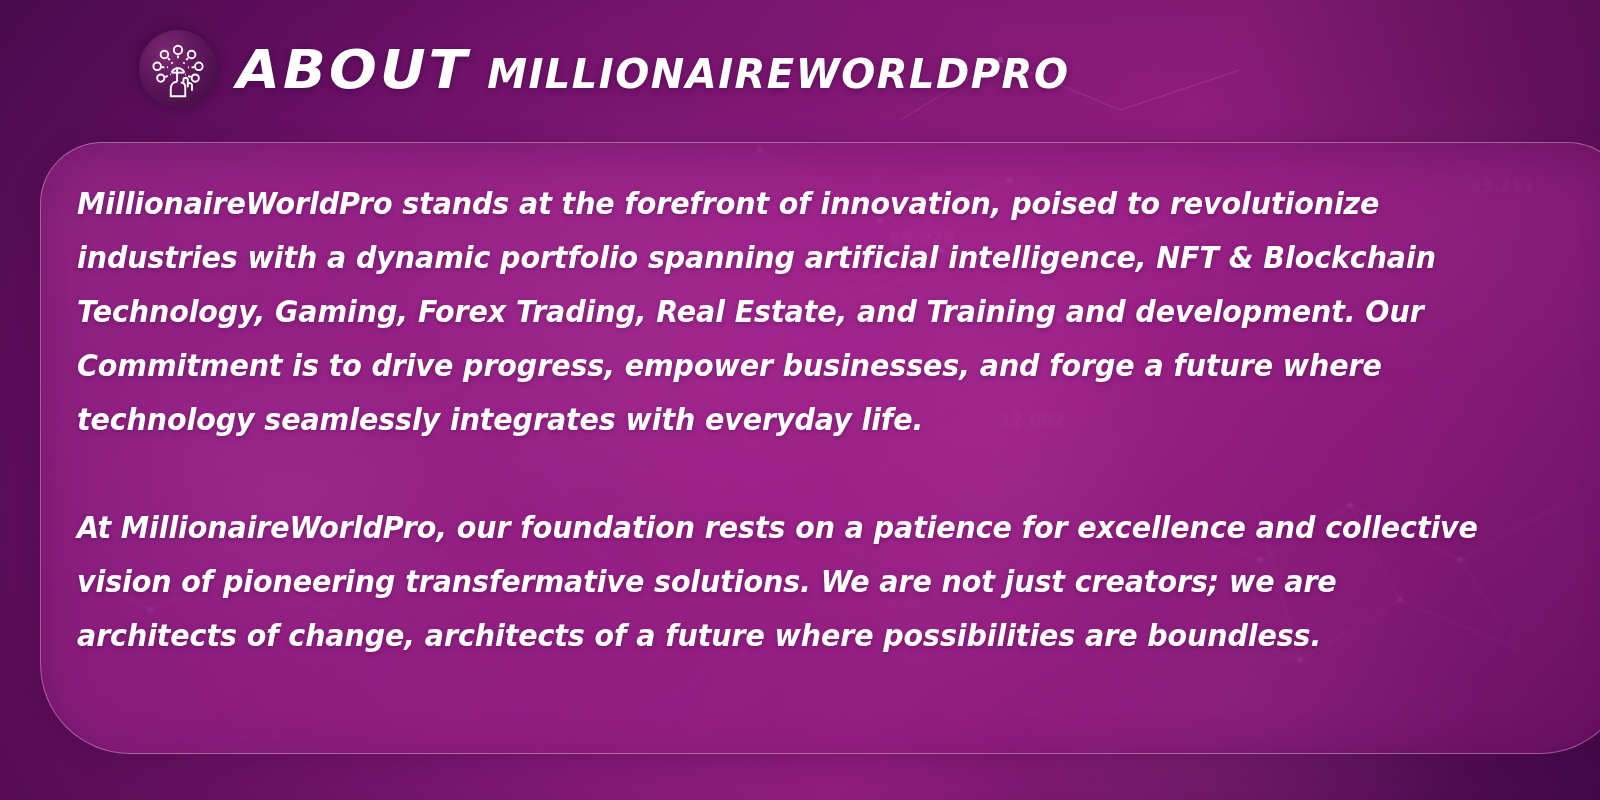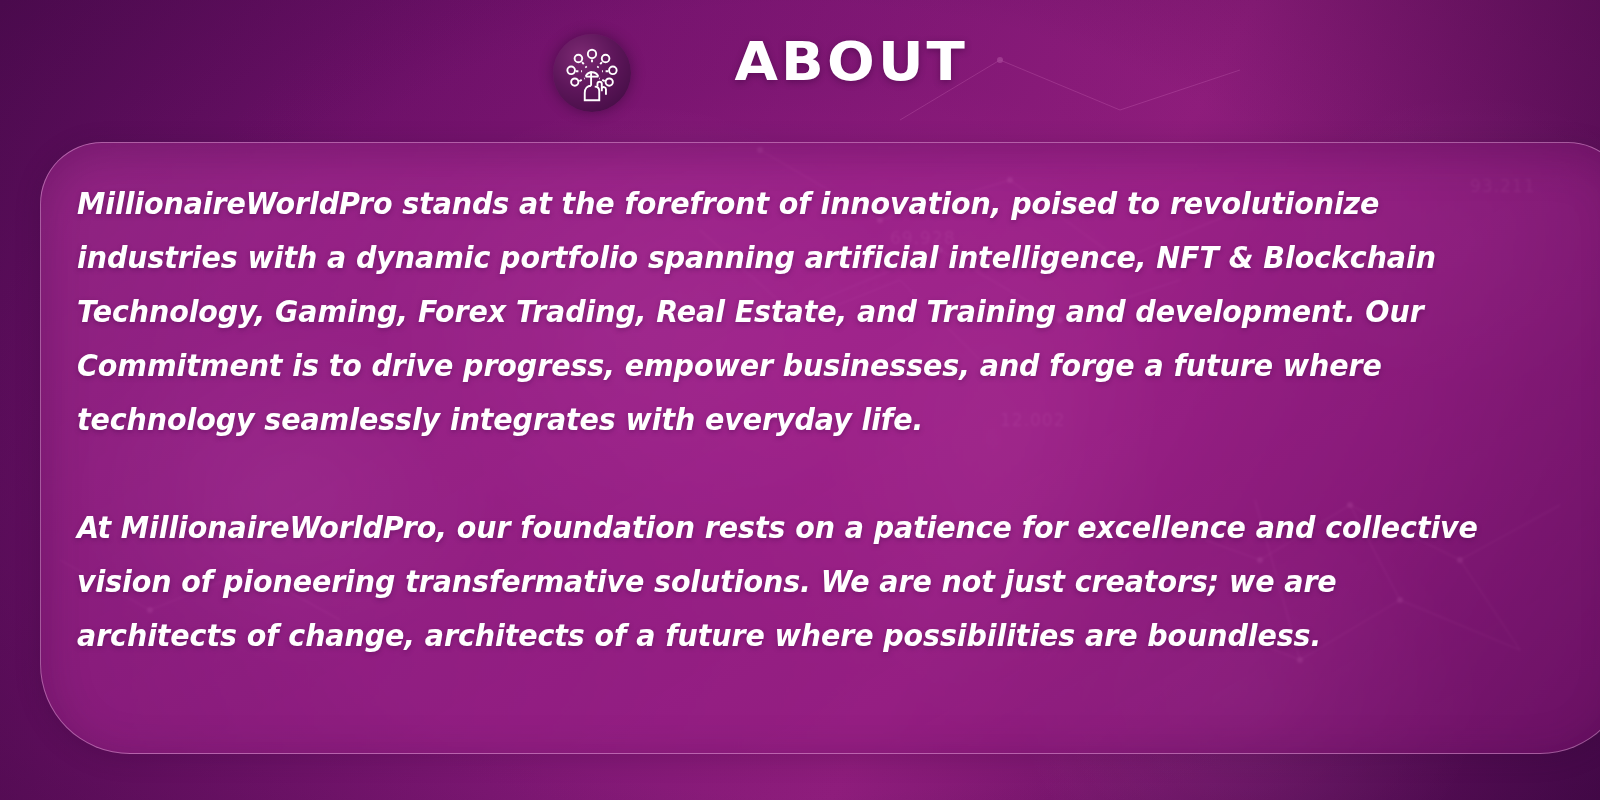--- a/index.html
+++ b/index.html
@@ -55,21 +55,21 @@
   }
 
   .logo-badge {
     width:78px; height:78px; border-radius:50%;
     background:radial-gradient(circle at 36% 30%, #7c2a73 0%, #5d165a 45%, #3d0a3f 100%);
     box-shadow:0 0 14px rgba(30,0,35,0.45);
     display:flex; align-items:center; justify-content:center;
     flex:0 0 auto;
   }
 
-  .title-wrap { display:flex; flex-direction:column; align-items:center; }
+  .title-wrap { display:flex; flex-direction:row; align-items:center;font-style:italic; }
   .title-line { display:flex; align-items:baseline; gap:22px; white-space:nowrap; }
 
   .t-about, .t-brand {
     color:#ffffff;
     font-family:"DejaVu Sans", sans-serif;
     font-weight:bold;
     text-shadow:0 2px 7px rgba(50,0,55,0.45);
   }
   .t-about {
     font-size:54px;
@@ -193,20 +193,21 @@
           <path d="M31 30 v16 M31 46 c-4 0 -7 3 -7 8 v8 h16 v-10 c0 -3 -2 -5 -5 -5"></path>
           <path d="M38 47 v-3 a2.4 2.4 0 0 1 4.8 0 v8"></path>
           <path d="M42.8 49 a2.4 2.4 0 0 1 4.6 0.9 v6"></path>
         </g>
       </svg>
     </div>
 
     <div class="title-wrap">
       <div class="title-line">
         <span class="t-about">ABOUT</span>
+        <span class="t-brand">MILLIONAIREWORLDPRO</span>
       </div>
       <div class="title-underline"></div>
     </div>
 
   </div>
 
   <div class="card">
     <div class="card-inner">
       <p class="para">MillionaireWorldPro stands at the forefront of innovation, poised to revolutionize industries with a dynamic portfolio spanning artificial intelligence, NFT &amp; Blockchain Technology, Gaming, Forex Trading, Real Estate, and Training and development. Our Commitment is to drive progress, empower businesses, and forge a future where technology seamlessly integrates with everyday life.</p>
       <p class="para">At MillionaireWorldPro, our foundation rests on a patience for excellence and collective vision of pioneering transfermative solutions. We are not just creators; we are architects of change, architects of a future where possibilities are boundless.</p>

